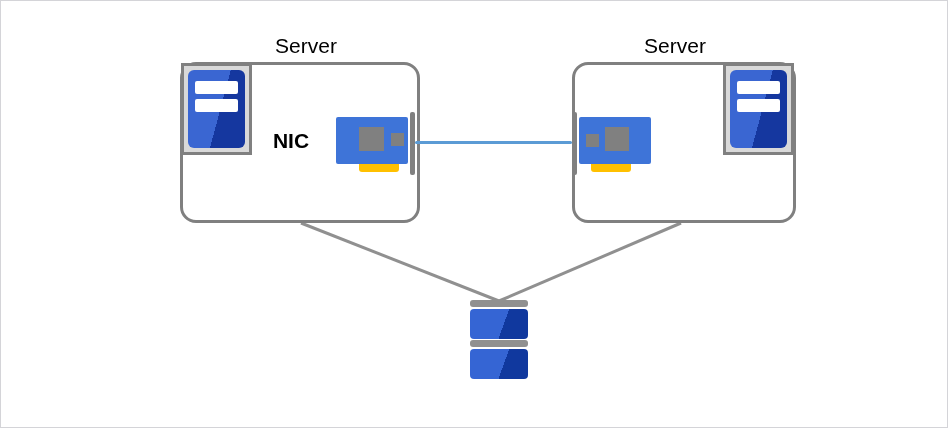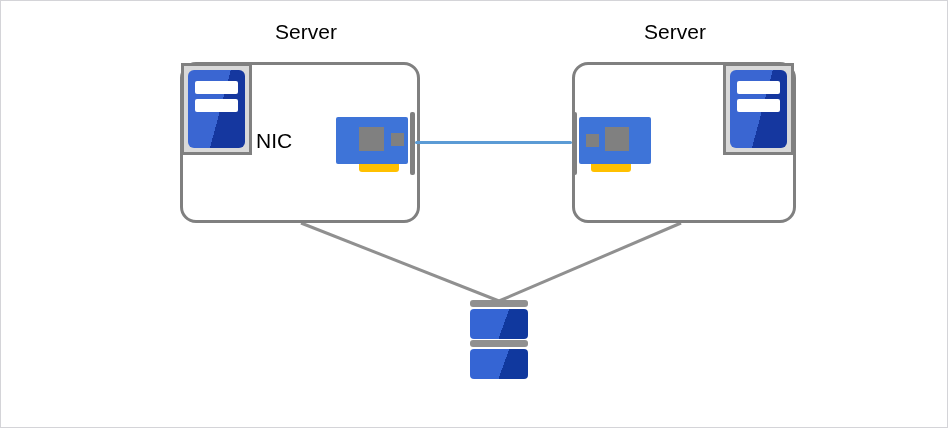--- a/index.html
+++ b/index.html
@@ -12,24 +12,24 @@
     font-family:"Liberation Sans", sans-serif;
     overflow:hidden;
   }
   .label{
     position:absolute;
     color:#000000;
     font-size:21px;
     line-height:24px;
     white-space:nowrap;
   }
-  .server-label{width:200px;text-align:center;top:19px;}
+  .server-label{width:200px;text-align:center;top:33px;}
   .server-label.left{left:205px;}
   .server-label.right{left:574px;}
-  .nic-label{left:255px;top:128px;width:70px;text-align:left;}
+  .nic-label{left:255px;top:128px;width:70px;text-align:center;font-weight:bold;}
   .disk-label{left:399px;top:383px;width:200px;text-align:center;}
 
   
   .server-box{
     position:absolute;
     border:3px solid var(--box_border,#808080);
     border-radius:16px;
     box-sizing:border-box;
     background:transparent;
   }

